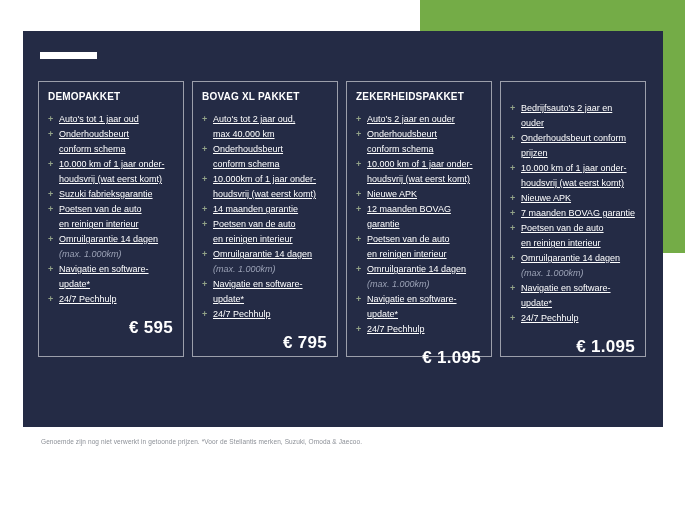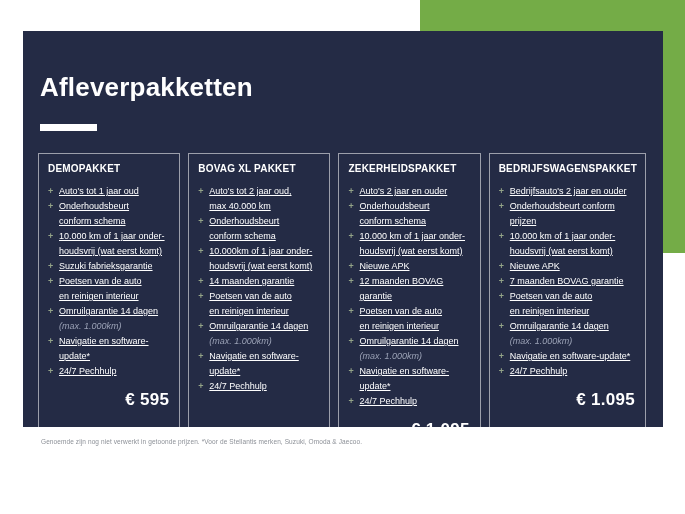--- a/index.html
+++ b/index.html
@@ -96,21 +96,20 @@
     letter-spacing: 0.1px;
   }
 </style>
 </head>
 <body>
 
 <div class="page">
   <div class="green-block"></div>
 
   <div class="panel">
-    <div class="slide-title">Afleverpakketten</div>
     <div class="title-underline"></div>
 
     <div class="cards">
   <div class="card">
     <div class="card-title">DEMOPAKKET</div>
     <div class="features">
             <div class="item">
               <span class="plus">+</span>
               <span class="item-text">Auto's tot 1 jaar oud</span>
             </div>
@@ -184,20 +183,21 @@
             </div>
             <div class="item">
               <span class="plus">+</span>
               <span class="item-text">Navigatie en software-update*</span>
             </div>
             <div class="item">
               <span class="plus">+</span>
               <span class="item-text">24/7 Pechhulp</span>
             </div>
           </div>
+    <div class="price">€ 795</div>
   </div>
 
   <div class="card">
     <div class="card-title">ZEKERHEIDSPAKKET</div>
     <div class="features">
             <div class="item">
               <span class="plus">+</span>
               <span class="item-text">Auto's 2 jaar en ouder</span>
             </div>
             <div class="item">
@@ -234,21 +234,20 @@
             </div>
             <div class="item">
               <span class="plus">+</span>
               <span class="item-text">24/7 Pechhulp</span>
             </div>
           </div>
     <div class="price">€ 1.095</div>
   </div>
 
   <div class="card">
-    <div class="card-title">BEDRIJFSWAGENSPAKKET</div>
     <div class="features">
             <div class="item">
               <span class="plus">+</span>
               <span class="item-text">Bedrijfsauto's 2 jaar en ouder</span>
             </div>
             <div class="item">
               <span class="plus">+</span>
               <span class="item-text">Onderhoudsbeurt conform
 prijzen</span>
             </div>

